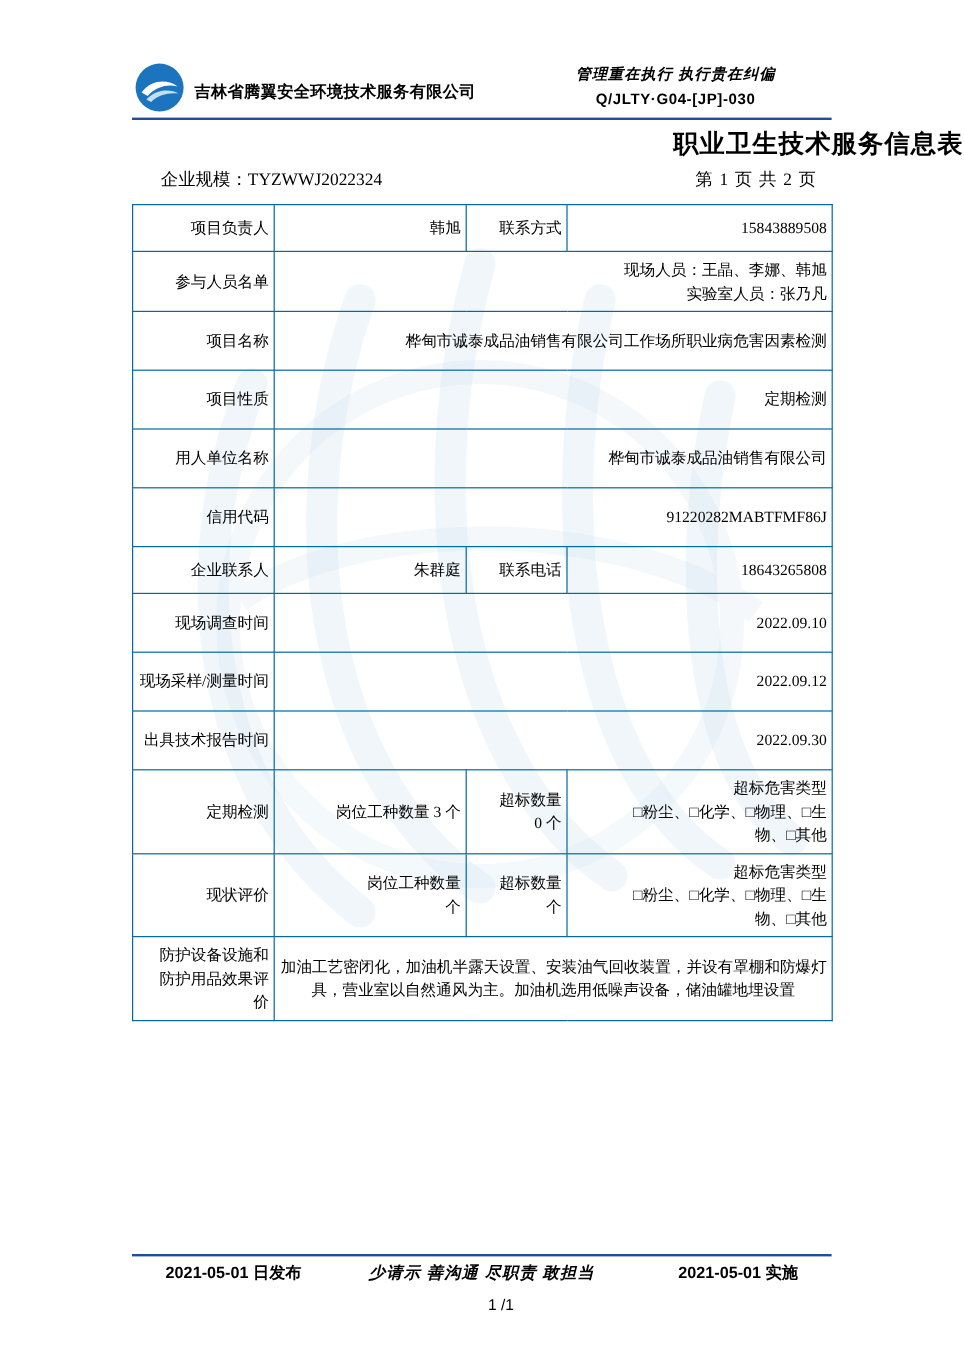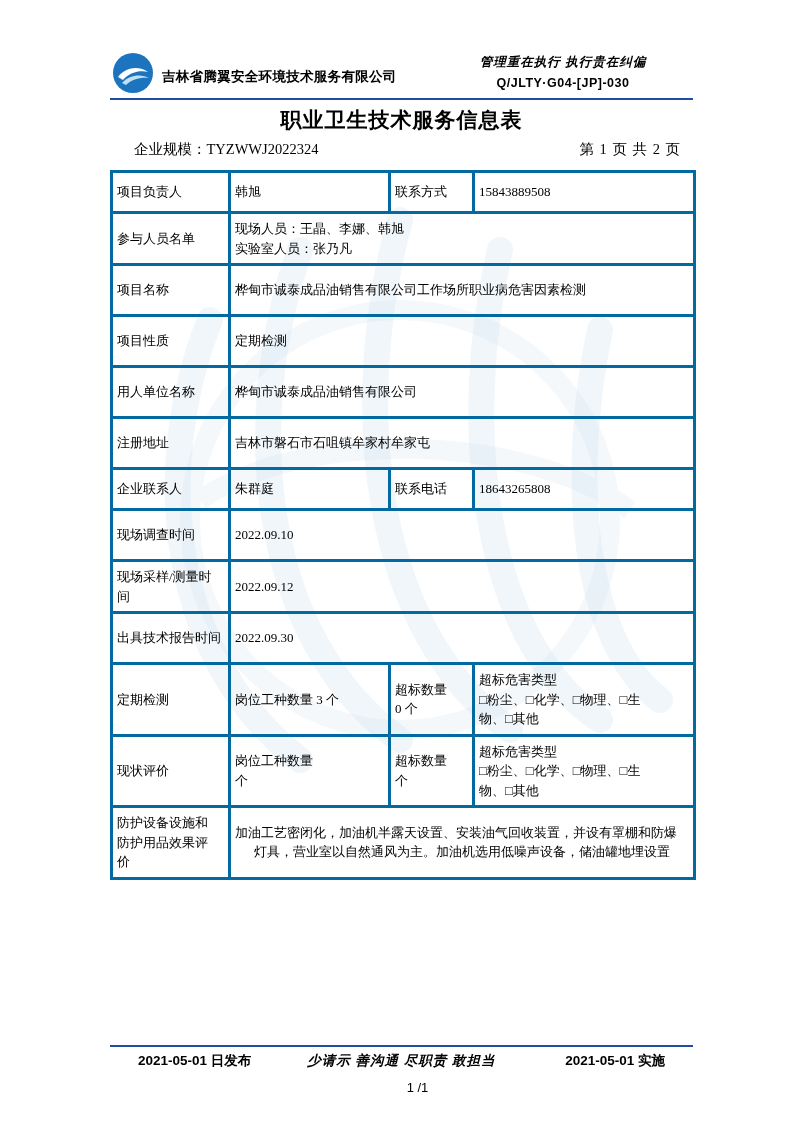--- a/index.html
+++ b/index.html
@@ -89,21 +89,21 @@
     height: 2px;
     background: #1f4e9c;
   }
 
   
   .doc-title {
     position: absolute;
     left: 0;
     top: 106px;
     width: 803px;
-    text-align: center;
+    text-align: right;
     font-size: 21px;
     font-weight: bold;
     font-family: "Liberation Sans", sans-serif;
     letter-spacing: 1px;
   }
 
   
   .subline {
     position: absolute;
     left: 110px;
@@ -129,23 +129,23 @@
   
   table.main {
     position: absolute;
     left: 110px;
     top: 170px;
     width: 583px;
     border-collapse: collapse;
     table-layout: fixed;
   }
   table.main td {
-    border: 3px solid #0369a1;
+    border: 1px solid #0369a1;
     font-size: 13px;
-    text-align: left;
+    text-align: right;
     vertical-align: middle;
     padding: 5px 4px;
     line-height: 1.5;
   }
   td.label {
     width: 118px;
   }
   .h38 { height: 28px; }
   .h48 { height: 38px; }
   .tight { line-height: 1.45; }
@@ -274,22 +274,22 @@
         </tr>
         <tr>
           <td class="label h48">项目性质</td>
           <td colspan="3" class="h48">定期检测</td>
         </tr>
         <tr>
           <td class="label h48">用人单位名称</td>
           <td colspan="3" class="h48">桦甸市诚泰成品油销售有限公司</td>
         </tr>
         <tr>
-          <td class="label h48">注册地址</td>
-          <td colspan="3" class="h48">吉林市磐石市石咀镇牟家村牟家屯</td>
+          <td class="label h48">信用代码</td>
+          <td colspan="3" class="h48">91220282MABTFMF86J</td>
         </tr>
         <tr>
           <td class="label h38">企业联系人</td>
           <td class="h38">朱群庭</td>
           <td class="h38">联系电话</td>
           <td class="h38">18643265808</td>
         </tr>
         <tr>
           <td class="label h48">现场调查时间</td>
           <td colspan="3" class="h48">2022.09.10</td>

